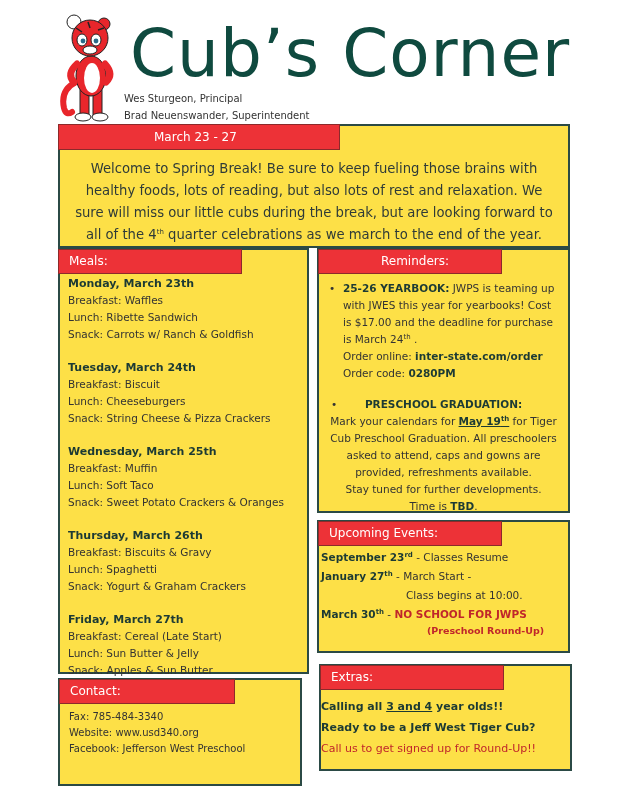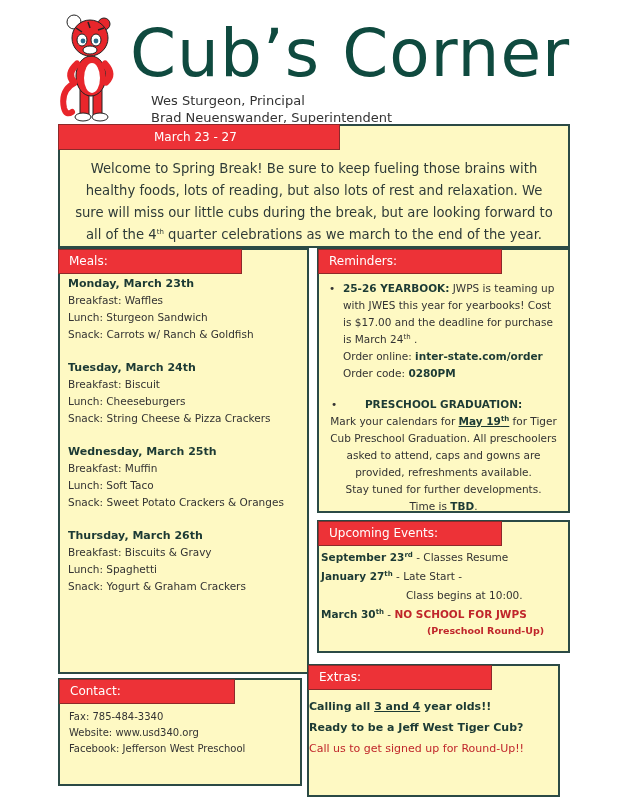--- a/index.html
+++ b/index.html
@@ -1,22 +1,22 @@
 <!DOCTYPE html>
 <html><head>
 <meta charset="utf-8">
 <style>
   html, body { margin: 0; padding: 0; background: #ffffff; }
   body { width: 618px; height: 800px; position: relative; overflow: hidden;
          font-family: "DejaVu Sans", sans-serif; color: #2f3b38; }
   .abs { position: absolute; }
   .title { left: 130px; top: 14px; font-size: 66px; color: #0f4a3f; letter-spacing: 1px;
            font-family: "DejaVu Sans", sans-serif; font-weight: normal; line-height: 80px; }
-  .staff { left: 151px; font-size: 13px; color: #333; }
-  .box { position: absolute; border: 2px solid #2b4a45; background: #fef9c3; box-sizing: border-box; }
+  .staff { left: 124px; font-size: 10px; color: #333; }
+  .box { position: absolute; border: 2px solid #2b4a45; background: #fde047; box-sizing: border-box; }
   .tab { position: absolute; background: #ed3237; color: #fff; border: 1px solid #8c2a2a;
          box-sizing: border-box; font-size: 12px; padding-left: 10px; line-height: 22px; }
   .welcome { position: absolute; left: 8px; right: 8px; top: 32px; text-align: center;
              font-size: 13.2px; line-height: 22px; color: #2f3b38; }
   .meal-day { font-weight: bold; font-size: 11px; color: #1c3a34; margin-top: 0; line-height: 17px; }
   .meal-line { font-size: 10.5px; line-height: 17px; color: #333; }
   .meal-group { margin-bottom: 16px; }
   .rem { font-size: 10.5px; line-height: 17px; color: #333; }
   .b { font-weight: bold; color: #1c3a34; }
   .red { color: #c0262b; }
@@ -73,46 +73,52 @@
 </div>
 
 <div class="box" style="left:58px; top:248px; width:251px; height:426px;">
   <div class="tab" style="left:-2px; top:-1px; width:184px; height:25px;">
     <span>Meals:</span>
   </div>
   <div class="abs" style="left:8px; top:25px; right:4px;">
     <div class="meal-group">
       <div class="meal-day">Monday, March 23th</div>
       <div class="meal-line">Breakfast: Waffles</div>
-      <div class="meal-line">Lunch: Sturgeon Sandwich</div>
+      <div class="meal-line">Lunch: Ribette Sandwich</div>
       <div class="meal-line">Snack: Carrots w/ Ranch &amp; Goldfish</div>
     </div>
     <div class="meal-group">
       <div class="meal-day">Tuesday, March 24th</div>
       <div class="meal-line">Breakfast: Biscuit</div>
       <div class="meal-line">Lunch: Cheeseburgers</div>
       <div class="meal-line">Snack: String Cheese &amp; Pizza Crackers</div>
     </div>
     <div class="meal-group">
       <div class="meal-day">Wednesday, March 25th</div>
       <div class="meal-line">Breakfast: Muffin</div>
       <div class="meal-line">Lunch: Soft Taco</div>
       <div class="meal-line">Snack: Sweet Potato Crackers &amp; Oranges</div>
     </div>
     <div class="meal-group">
       <div class="meal-day">Thursday, March 26th</div>
       <div class="meal-line">Breakfast: Biscuits &amp; Gravy</div>
       <div class="meal-line">Lunch: Spaghetti</div>
       <div class="meal-line">Snack: Yogurt &amp; Graham Crackers</div>
     </div>
+    <div class="meal-group">
+      <div class="meal-day">Friday, March 27th</div>
+      <div class="meal-line">Breakfast: Cereal (Late Start)</div>
+      <div class="meal-line">Lunch: Sun Butter &amp; Jelly</div>
+      <div class="meal-line">Snack: Apples &amp; Sun Butter</div>
+    </div>
   </div>
 </div>
 
 <div class="box" style="left:317px; top:248px; width:253px; height:265px;">
-  <div class="tab" style="left:-1px; top:-1px; width:184px; height:25px;">
+  <div class="tab" style="left:-1px; top:-1px; width:184px; height:25px;text-align:center;">
     <span>Reminders:</span>
   </div>
   <div class="abs rem" style="left:10px; top:30px; right:8px;">
     <div style="display:flex;">
       <span style="width:14px; flex:none;">•</span>
       <div>
         <span class="b">25-26 YEARBOOK:</span><span> JWPS is teaming up with JWES this year for yearbooks! Cost is $17.00 and the deadline for purchase is March 24</span><sup>th</sup><span> .</span>
         <div><span>Order online: </span><span class="b">inter-state.com/order</span></div>
         <div><span>Order code: </span><span class="b">0280PM</span></div>
       </div>
@@ -128,28 +134,28 @@
     <div><span>Time is </span><span class="b">TBD</span><span>.</span></div>
   </div>
 </div>
 
 <div class="box" style="left:317px; top:520px; width:253px; height:133px;">
   <div class="tab" style="left:-1px; top:-1px; width:184px; height:25px;">
     <span>Upcoming Events:</span>
   </div>
   <div class="abs ev" style="left:2px; top:26px; right:4px;">
     <div><span class="b"><span>September 23</span><sup>rd</sup></span><span> - Classes Resume</span></div>
-    <div><span class="b"><span>January 27</span><sup>th</sup></span><span> - Late Start -</span></div>
+    <div><span class="b"><span>January 27</span><sup>th</sup></span><span> - March Start -</span></div>
     <div style="padding-left:85px;">Class begins at 10:00.</div>
     <div><span class="b"><span>March 30</span><sup>th</sup></span><span> - </span><span class="b red">NO SCHOOL FOR JWPS</span></div>
     <div class="b red" style="padding-left:106px; font-size:9.5px; line-height:14px;">(Preschool Round-Up)</div>
   </div>
 </div>
 
-<div class="box" style="left:307px; top:664px; width:253px; height:133px;">
+<div class="box" style="left:319px; top:664px; width:253px; height:107px;">
   <div class="tab" style="left:-1px; top:-1px; width:184px; height:25px;">
     <span>Extras:</span>
   </div>
   <div class="abs extras" style="left:0; right:0; top:30px;">
     <div class="b"><span>Calling all </span><span style="text-decoration:underline;">3 and 4</span><span> year olds!!</span></div>
     <div class="b">Ready to be a Jeff West Tiger Cub?</div>
     <div class="red">Call us to get signed up for Round-Up!!</div>
   </div>
 </div>
 

